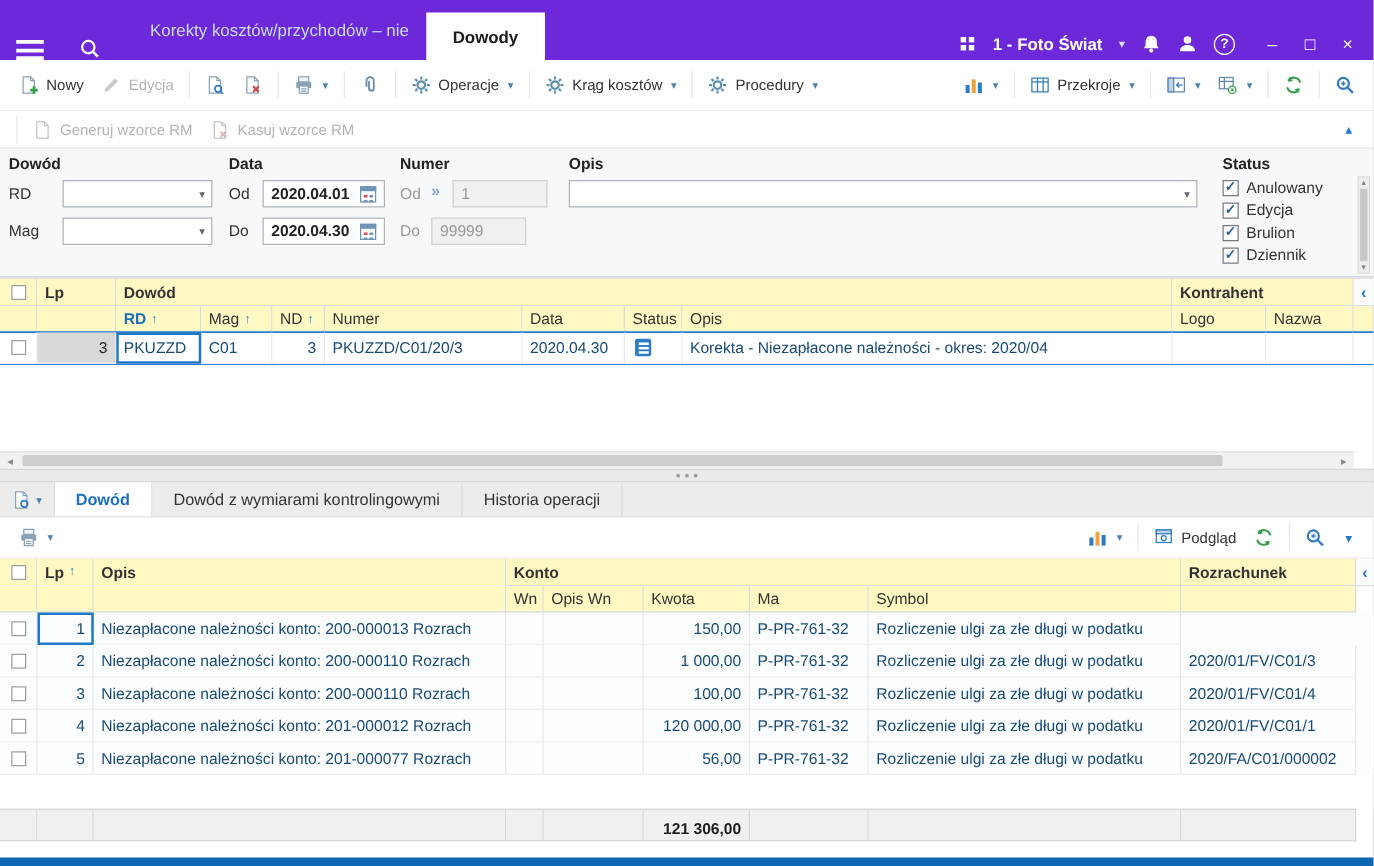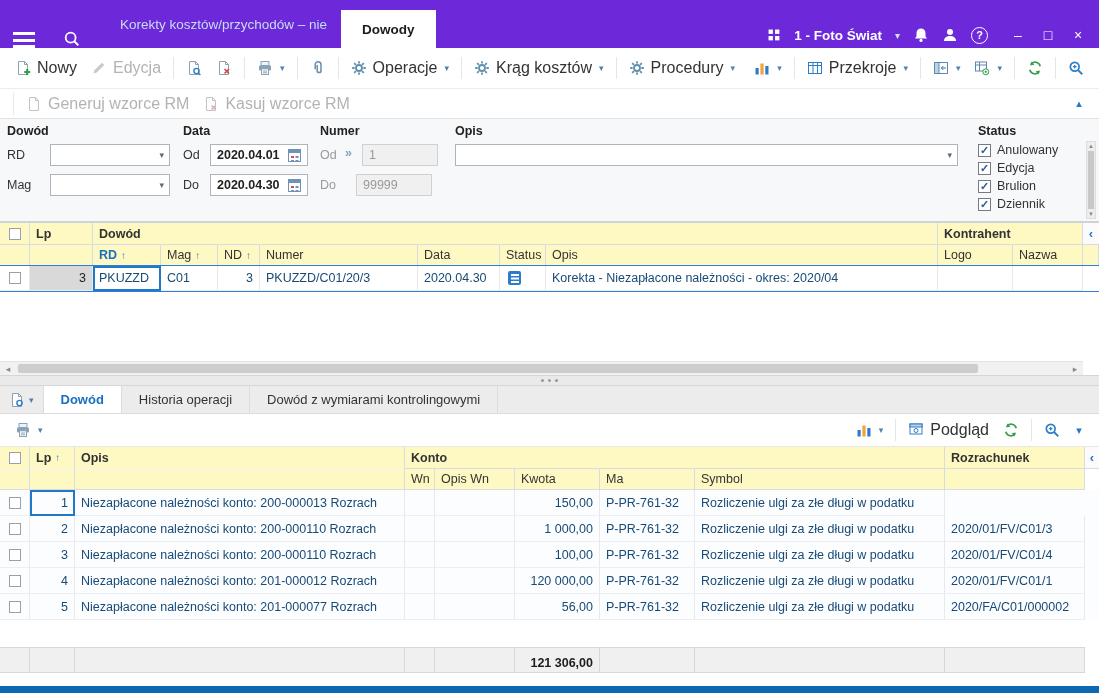--- a/index.html
+++ b/index.html
@@ -18,21 +18,21 @@
   .company{display:flex;align-items:center;gap:9px;font-weight:bold;font-size:13.5px;cursor:pointer}
   .tb-chev{font-size:10px;color:#cfe2f3}
   .help-circle{width:17px;height:17px;border:1.6px solid #fff;border-radius:50%;display:flex;align-items:center;justify-content:center;font-size:11px;font-weight:bold}
   .winbtns{display:flex;gap:4px;margin-left:4px}
   .winbtn{width:26px;height:26px;display:flex;align-items:center;justify-content:center;font-size:14px;cursor:pointer}
 
   
   .toolbar1{position:absolute;top:48px;left:0;right:0;height:41px;background:#fff;border-bottom:1px solid #ececec;display:flex;align-items:center;padding:0 8px}
   .toolbar2{position:absolute;top:89px;left:0;right:0;height:30px;background:#fff;border-bottom:1px solid #e2e2e2;display:flex;align-items:center;padding:0 8px}
   .tbtn{display:flex;align-items:center;gap:6px;padding:4px 7px;border-radius:3px;white-space:nowrap;cursor:pointer}
-  .lbl{font-size:16px;color:#333}
+  .lbl{font-size:12px;color:#333}
   .disabled .lbl{color:#b3b3b3}
   .chev{font-size:9px;color:#4f81b3;margin-left:1px}
   .vsep{width:1px;height:22px;background:#e6e6e6;margin:0 5px}
   .right-cluster{margin-left:auto;display:flex;align-items:center}
   .panel-collapse{margin-left:auto;color:#2678c8;font-size:11px;width:24px;text-align:center;cursor:pointer}
   .ic16{width:16px;height:16px;flex:0 0 auto}
   .ic18{width:18px;height:18px;flex:0 0 auto}
 
   
   .filterbar{position:absolute;top:119px;left:0;right:0;height:103px;background:#f7f8fa;border-bottom:1px solid #cfd4d9;font-size:12.5px}
@@ -373,21 +373,21 @@
       <span class="cal"></span>
     </div>
 
     <span class="flabel" style="left:320px;top:5px">Numer</span>
     <span class="fsmall dim" style="left:320px;top:29px">Od</span>
     <span class="fsmall" style="left:345px;top:27px;color:#7da3c8;font-weight:bold">»</span>
     <div class="finput dis" style="left:362px;top:25px;width:76px">
       <span class="val">1</span>
     </div>
     <span class="fsmall dim" style="left:320px;top:59px">Do</span>
-    <div class="finput dis" style="left:356px;top:55px;width:76px">
+    <div class="finput dis" style="left:345px;top:55px;width:76px">
       <span class="val">99999</span>
     </div>
 
     <span class="flabel" style="left:455px;top:5px">Opis</span>
     <div class="fsel" style="left:455px;top:25px;width:503px">
       <span class="grow-space"></span>
         <span class="chev">▾</span>
     </div>
 
     <span class="flabel" style="left:978px;top:5px">Status</span>
@@ -515,24 +515,24 @@
       <svg class="ic16" style="color:#8aa2b6" viewBox="0 0 16 16">
           <use href="#sym-doc"></use>
           <circle cx="10.5" cy="11" r="2.6" fill="none" stroke="#2e7cc6" stroke-width="1.4"></circle>
         </svg>
       <span class="chev">▾</span>
     </div>
     <div class="dtab active">
         <span>Dowód</span>
       </div>
     <div class="dtab">
+        <span>Dowód z wymiarami kontrolingowymi</span>
+      </div>
+    <div class="dtab">
         <span>Historia operacji</span>
-      </div>
-    <div class="dtab">
-        <span>Dowód z wymiarami kontrolingowymi</span>
       </div>
   </div>
 
   <div class="btoolbar">
     <div class="tbtn">
       <svg class="ic16" style="color:#8aa2b6">
           <use href="#sym-printer"></use>
         </svg>
       <span class="chev">▾</span>
     </div>

